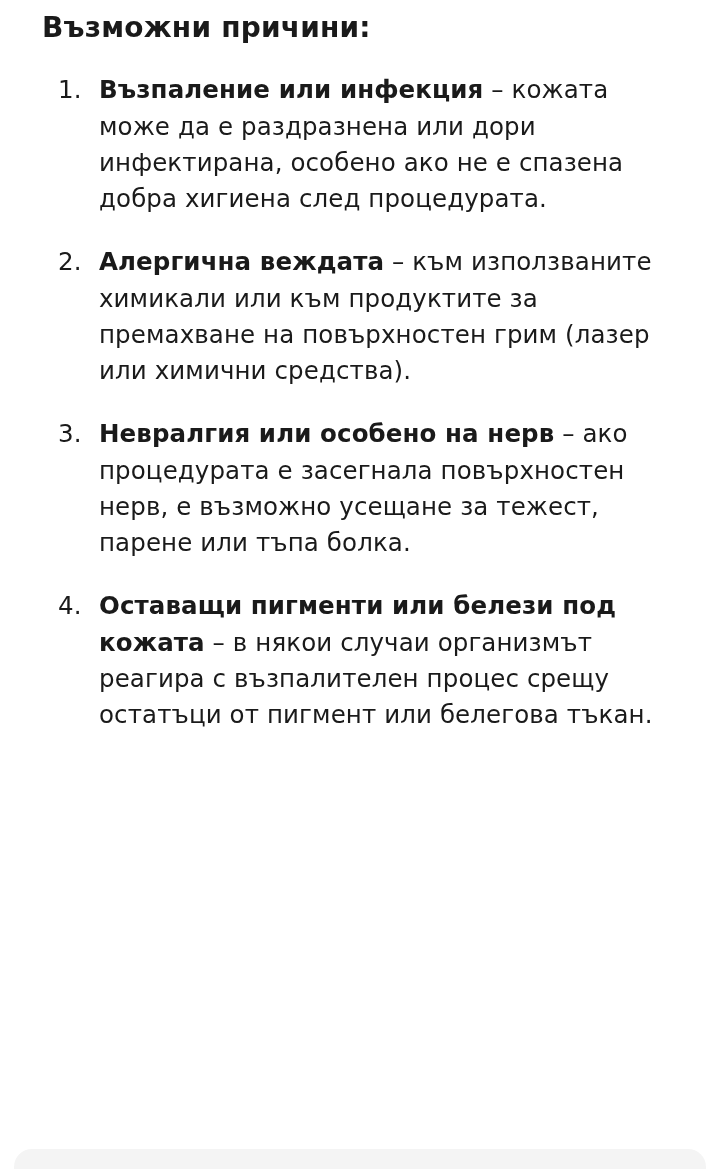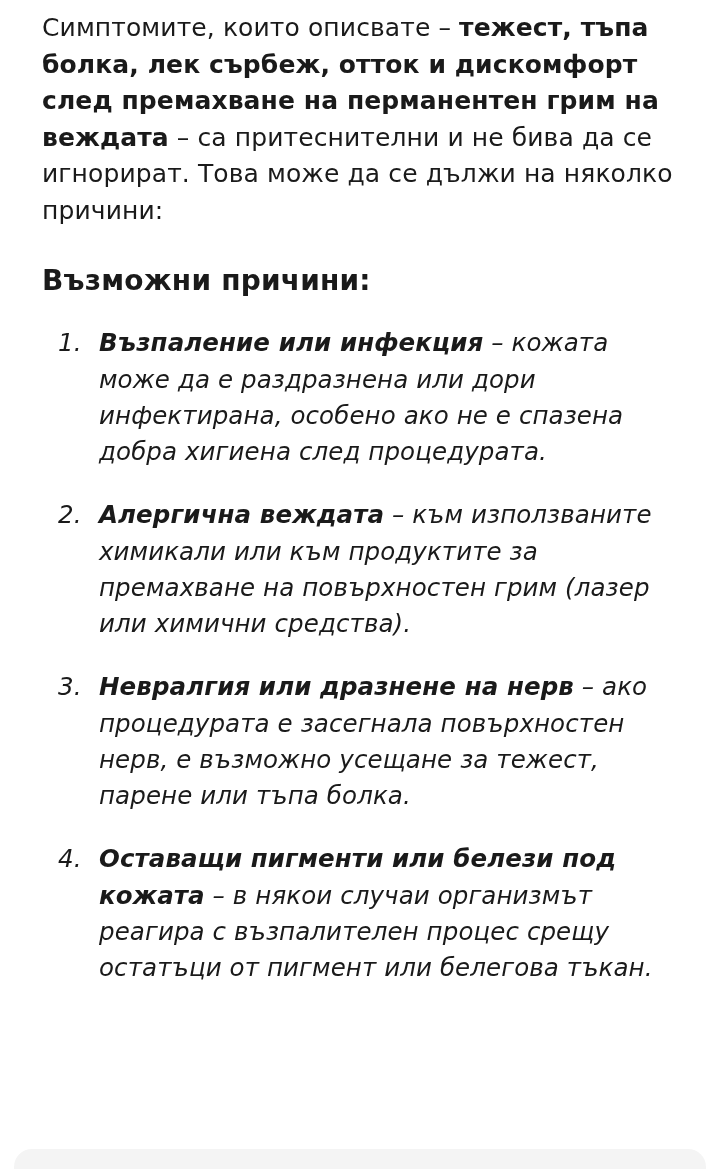--- a/index.html
+++ b/index.html
@@ -37,21 +37,20 @@
     line-height: 1.3;
     font-weight: 700;
     margin: 0 0 26px 0;
     letter-spacing: 0.2px;
   }
   ol.causes {
     margin: 0;
     padding: 0 0 0 4px;
     list-style: none;
     counter-reset: item;
-    font-style: italic;
   }
   ol.causes > li {
     counter-increment: item;
     position: relative;
     padding-left: 53px;
     margin-bottom: 27px;
     font-size: 24.5px;
     line-height: 1.48;
     letter-spacing: 0.1px;
   }
@@ -75,25 +74,24 @@
     height: 36px;
     background: #f4f4f4;
     border-radius: 18px 18px 0 0;
   }
 </style>
 </head>
 <body>
 
 <div class="page">
 
-  <p class="intro"><span>Симптомите, които описвате – </span><b>тежест, тъпа болка, лек сърбеж, отток и дискомфорт след премахване на перманентен грим на веждата</b><span> – са притеснителни и не бива да се игнорират. Това може да се дължи на няколко причини:</span></p>
 
   <h2 class="section-title">Възможни причини:</h2>
 
   <ol class="causes">
     <li><b class="li-title">Възпаление или инфекция</b><span> – кожата може да е раздразнена или дори инфектирана, особено ако не е спазена добра хигиена след процедурата.</span></li>
     <li><b class="li-title">Алергична веждата</b><span> – към използваните химикали или към продуктите за премахване на повърхностен грим (лазер или химични средства).</span></li>
-    <li><b class="li-title">Невралгия или дразнене на нерв</b><span> – ако процедурата е засегнала повърхностен нерв, е възможно усещане за тежест, парене или тъпа болка.</span></li>
+    <li><b class="li-title">Невралгия или особено на нерв</b><span> – ако процедурата е засегнала повърхностен нерв, е възможно усещане за тежест, парене или тъпа болка.</span></li>
     <li><b class="li-title">Оставащи пигменти или белези под кожата</b><span> – в някои случаи организмът реагира с възпалителен процес срещу остатъци от пигмент или белегова тъкан.</span></li>
   </ol>
 
   <div class="rounded-sheet"></div>
 </div>
 
 </body></html>

